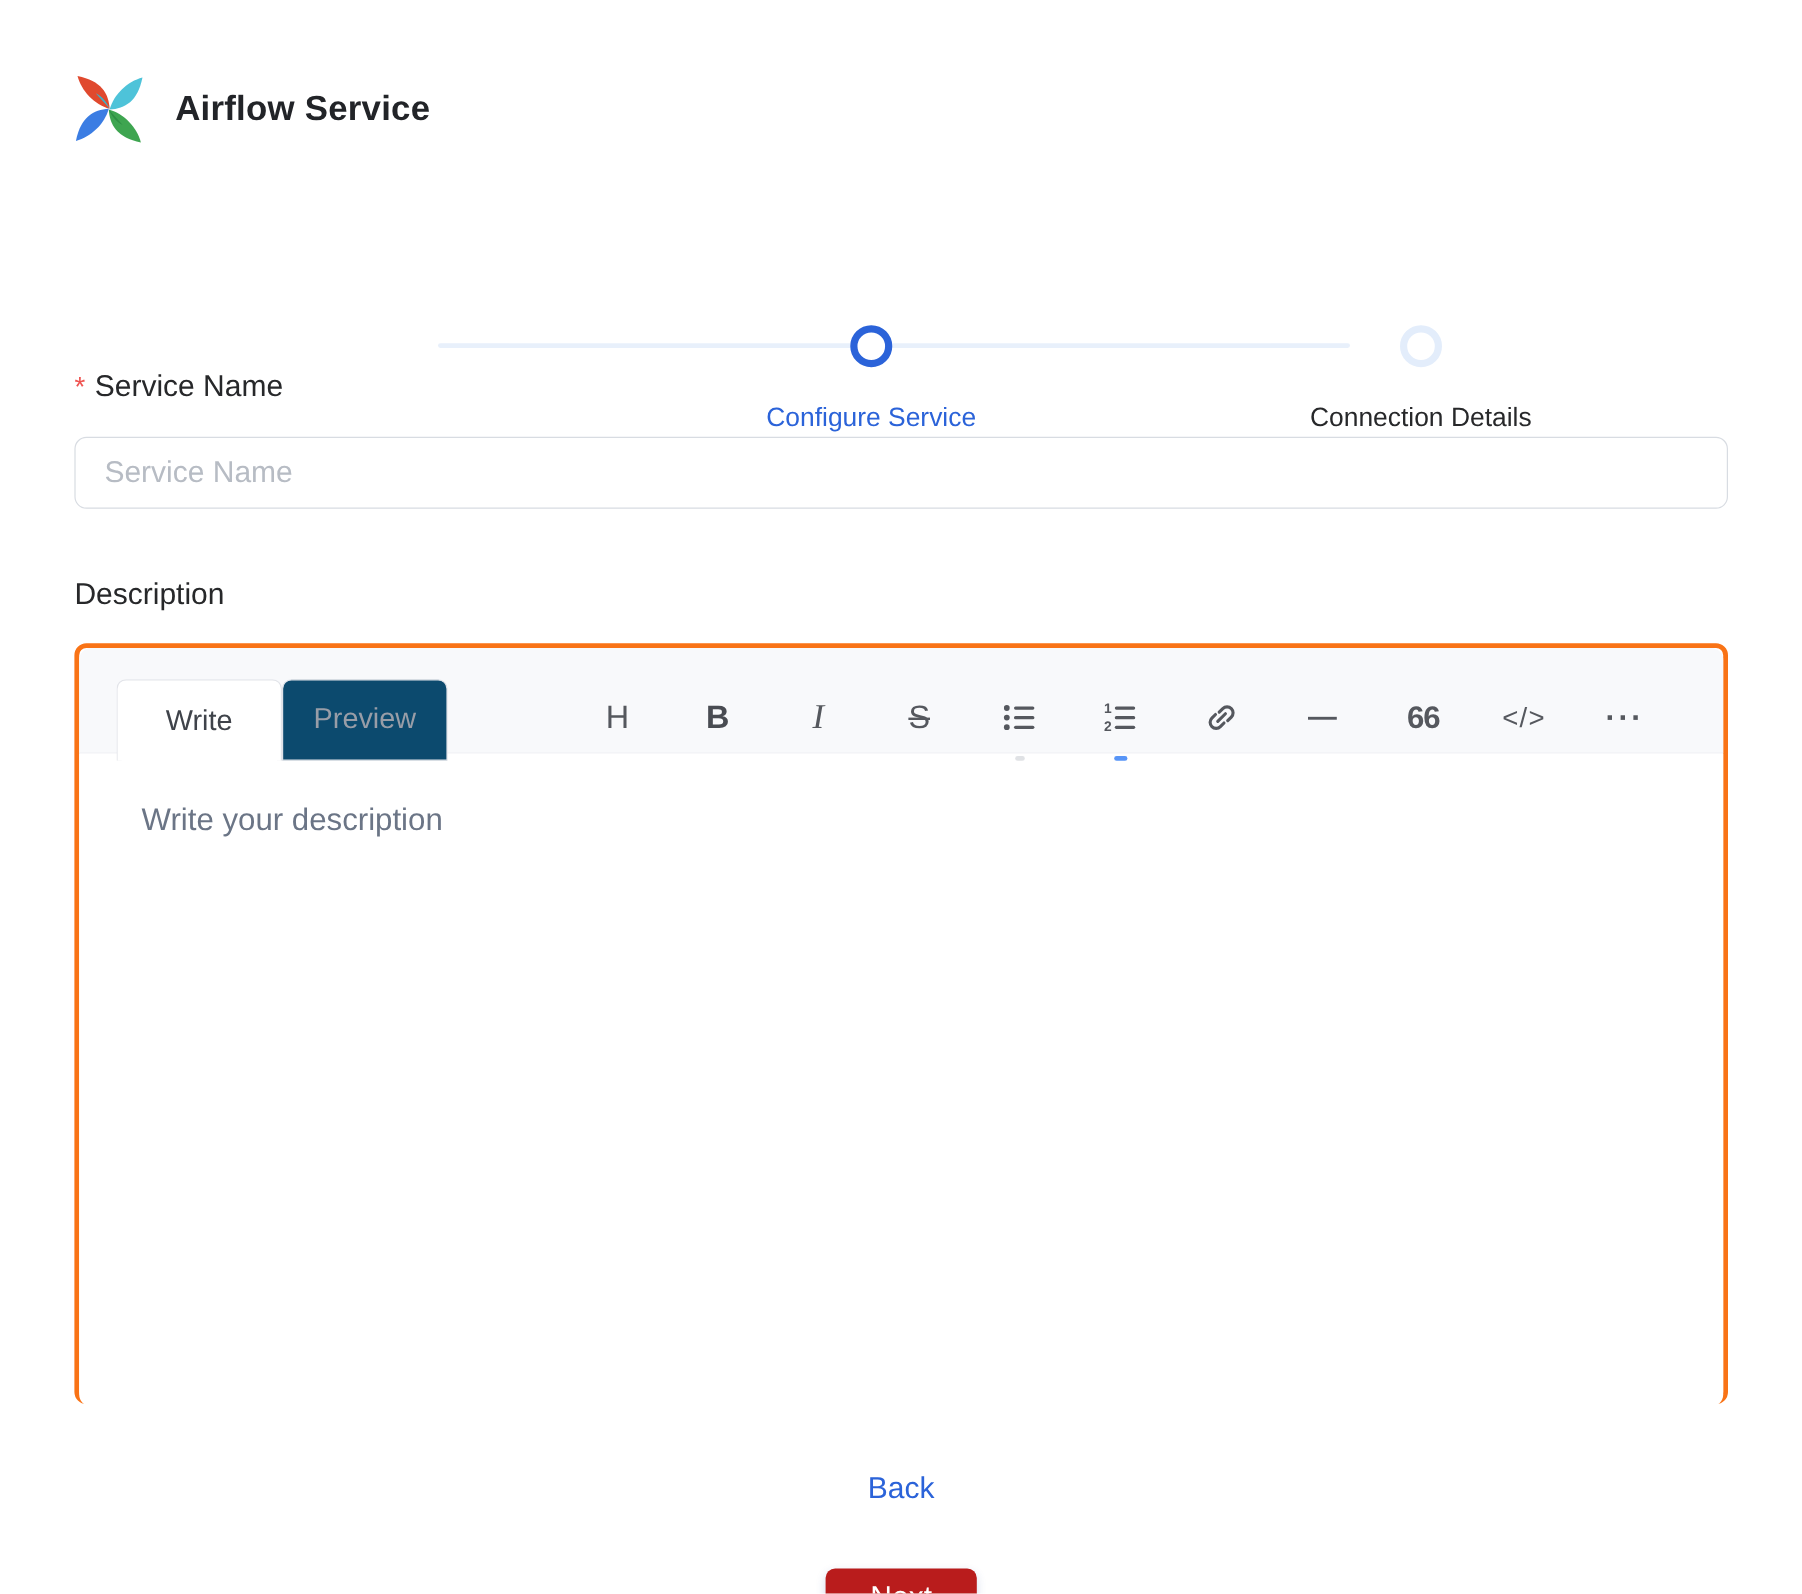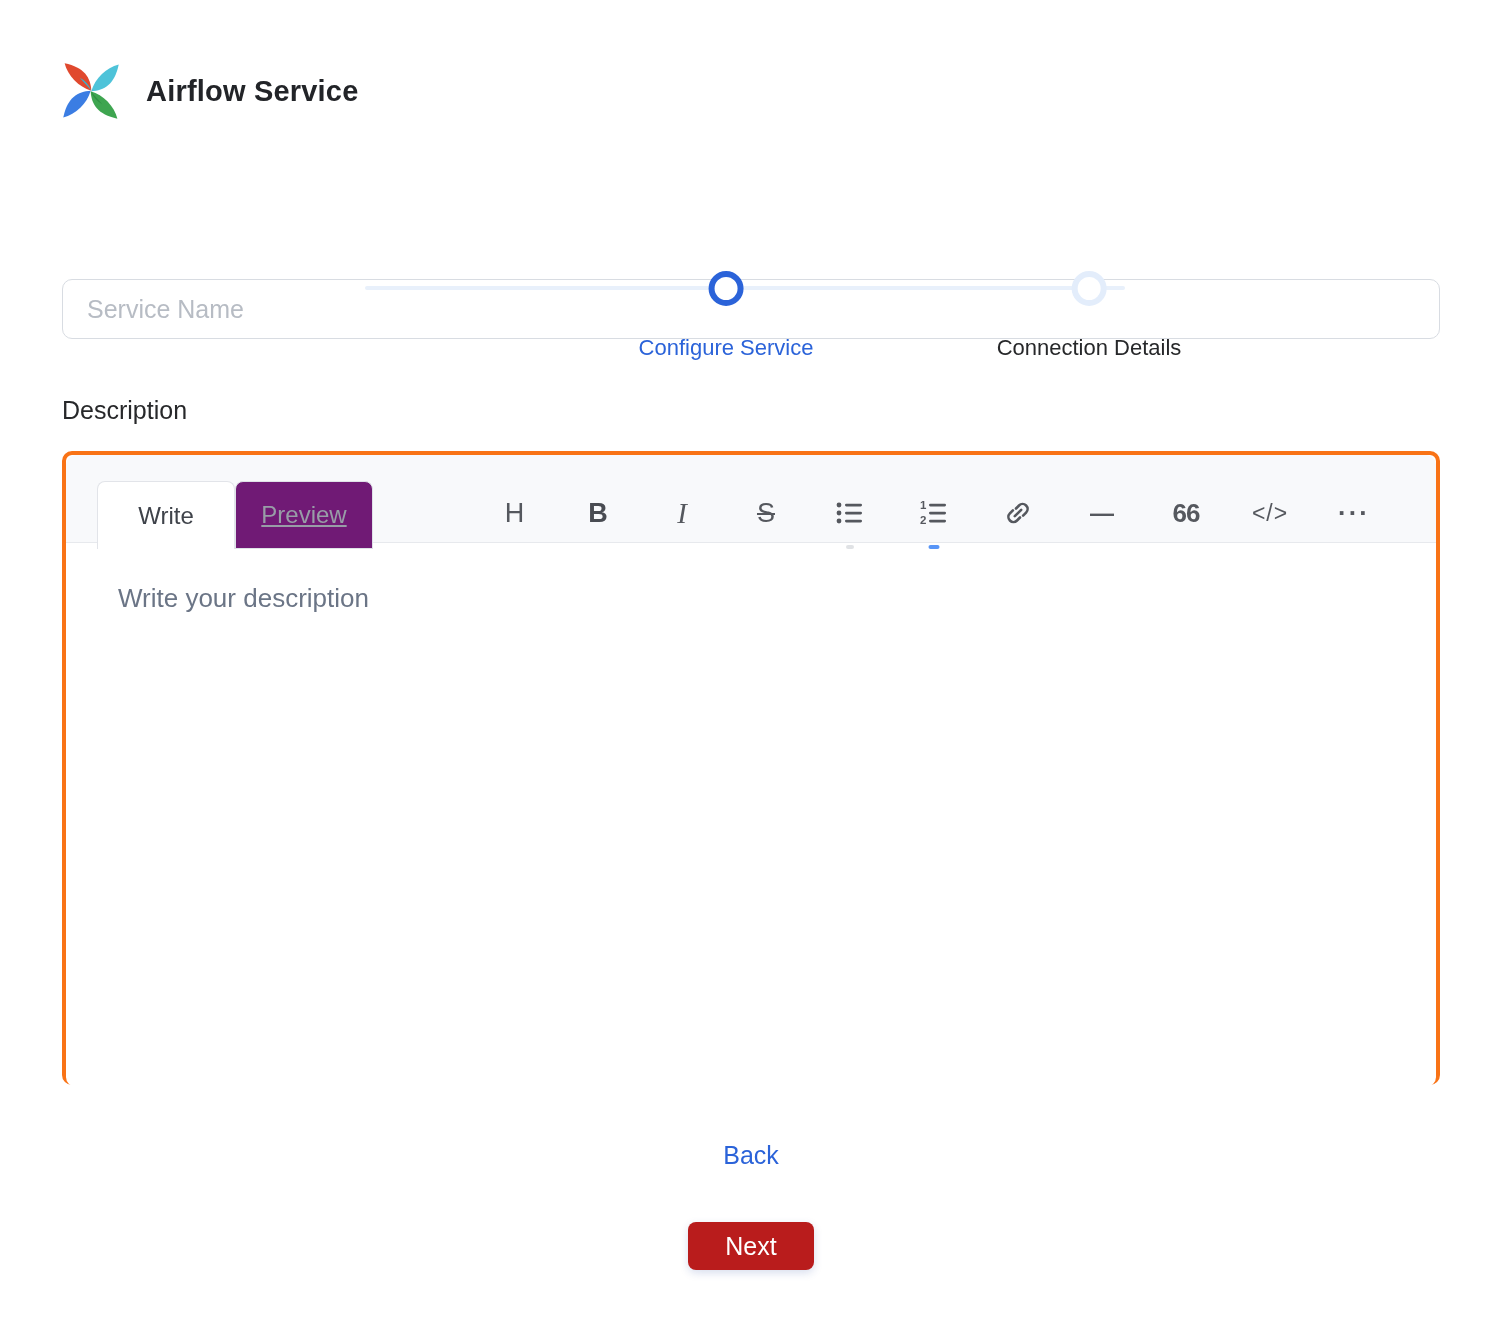--- a/index.html
+++ b/index.html
@@ -44,21 +44,21 @@
   .editor { margin-top:26px; border:4px solid #f97316; border-radius:10px;
     height:634px; background:#fff; }
   .editor-header { position:relative; height:88px; background:#f8f9fb;
     border-bottom:1px solid #e7e9ed; border-radius:10px 10px 0 0; }
   .tabs { position:absolute; left:31px; top:26px; display:flex; z-index:2; }
   .tab { height:68px; width:138px; font-size:24px; font-weight:500;
     font-family:"Liberation Sans", sans-serif; border-radius:8px 8px 0 0;
     cursor:pointer; }
   .tab-write { background:#ffffff; border:1px solid #e2e4e9; border-bottom:none;
     color:#3f434a; }
-  .tab-preview { background:#701a75; border:1px solid #dfe2e8; color:#989da7;text-decoration:underline; }
+  .tab-preview { background:#0c4a6e; border:1px solid #dfe2e8; color:#989da7; }
   .toolbar { position:absolute; left:432px; top:24px; height:68px;
     display:flex; align-items:center; gap:52px; }
   .tb { position:relative; width:32px; height:44px; background:transparent; border:none;
     display:flex; align-items:center; justify-content:center; cursor:pointer;
     color:#55585e; }
   .glyph { font-size:27px; color:#55585e; }
   .glyph-h { font-weight:400; letter-spacing:-1px; }
   .glyph-b { font-weight:800; color:#494c52; }
   .glyph-i { font-family:"Liberation Serif", serif; font-style:italic; font-size:29px; }
   .glyph-s { text-decoration:line-through; font-weight:500; }
@@ -109,28 +109,29 @@
 
   <div class="stepper">
     <div class="stepper-line"></div>
 
 
     <div class="step step-active" style="left:726px">
       <div class="step-circle"></div>
       <div class="step-label">Configure Service</div>
     </div>
 
-    <div class="step step-pending" style="left:1089px">
+    <div class="step step-pending" style="left:1184px">
       <div class="step-circle"></div>
       <div class="step-label">Connection Details</div>
     </div>
   </div>
 
   <main class="form">
 
+    <label class="field-label label-service"><span class="required">*</span><span>Service Name</span></label>
 
     <input type="text" class="text-input" placeholder="Service Name" style="">
 
     <label class="field-label label-description"><span>Description</span></label>
 
     <div class="editor">
       <div class="editor-header">
 
         <div class="tabs">
           <button class="tab tab-write">Write</button>

